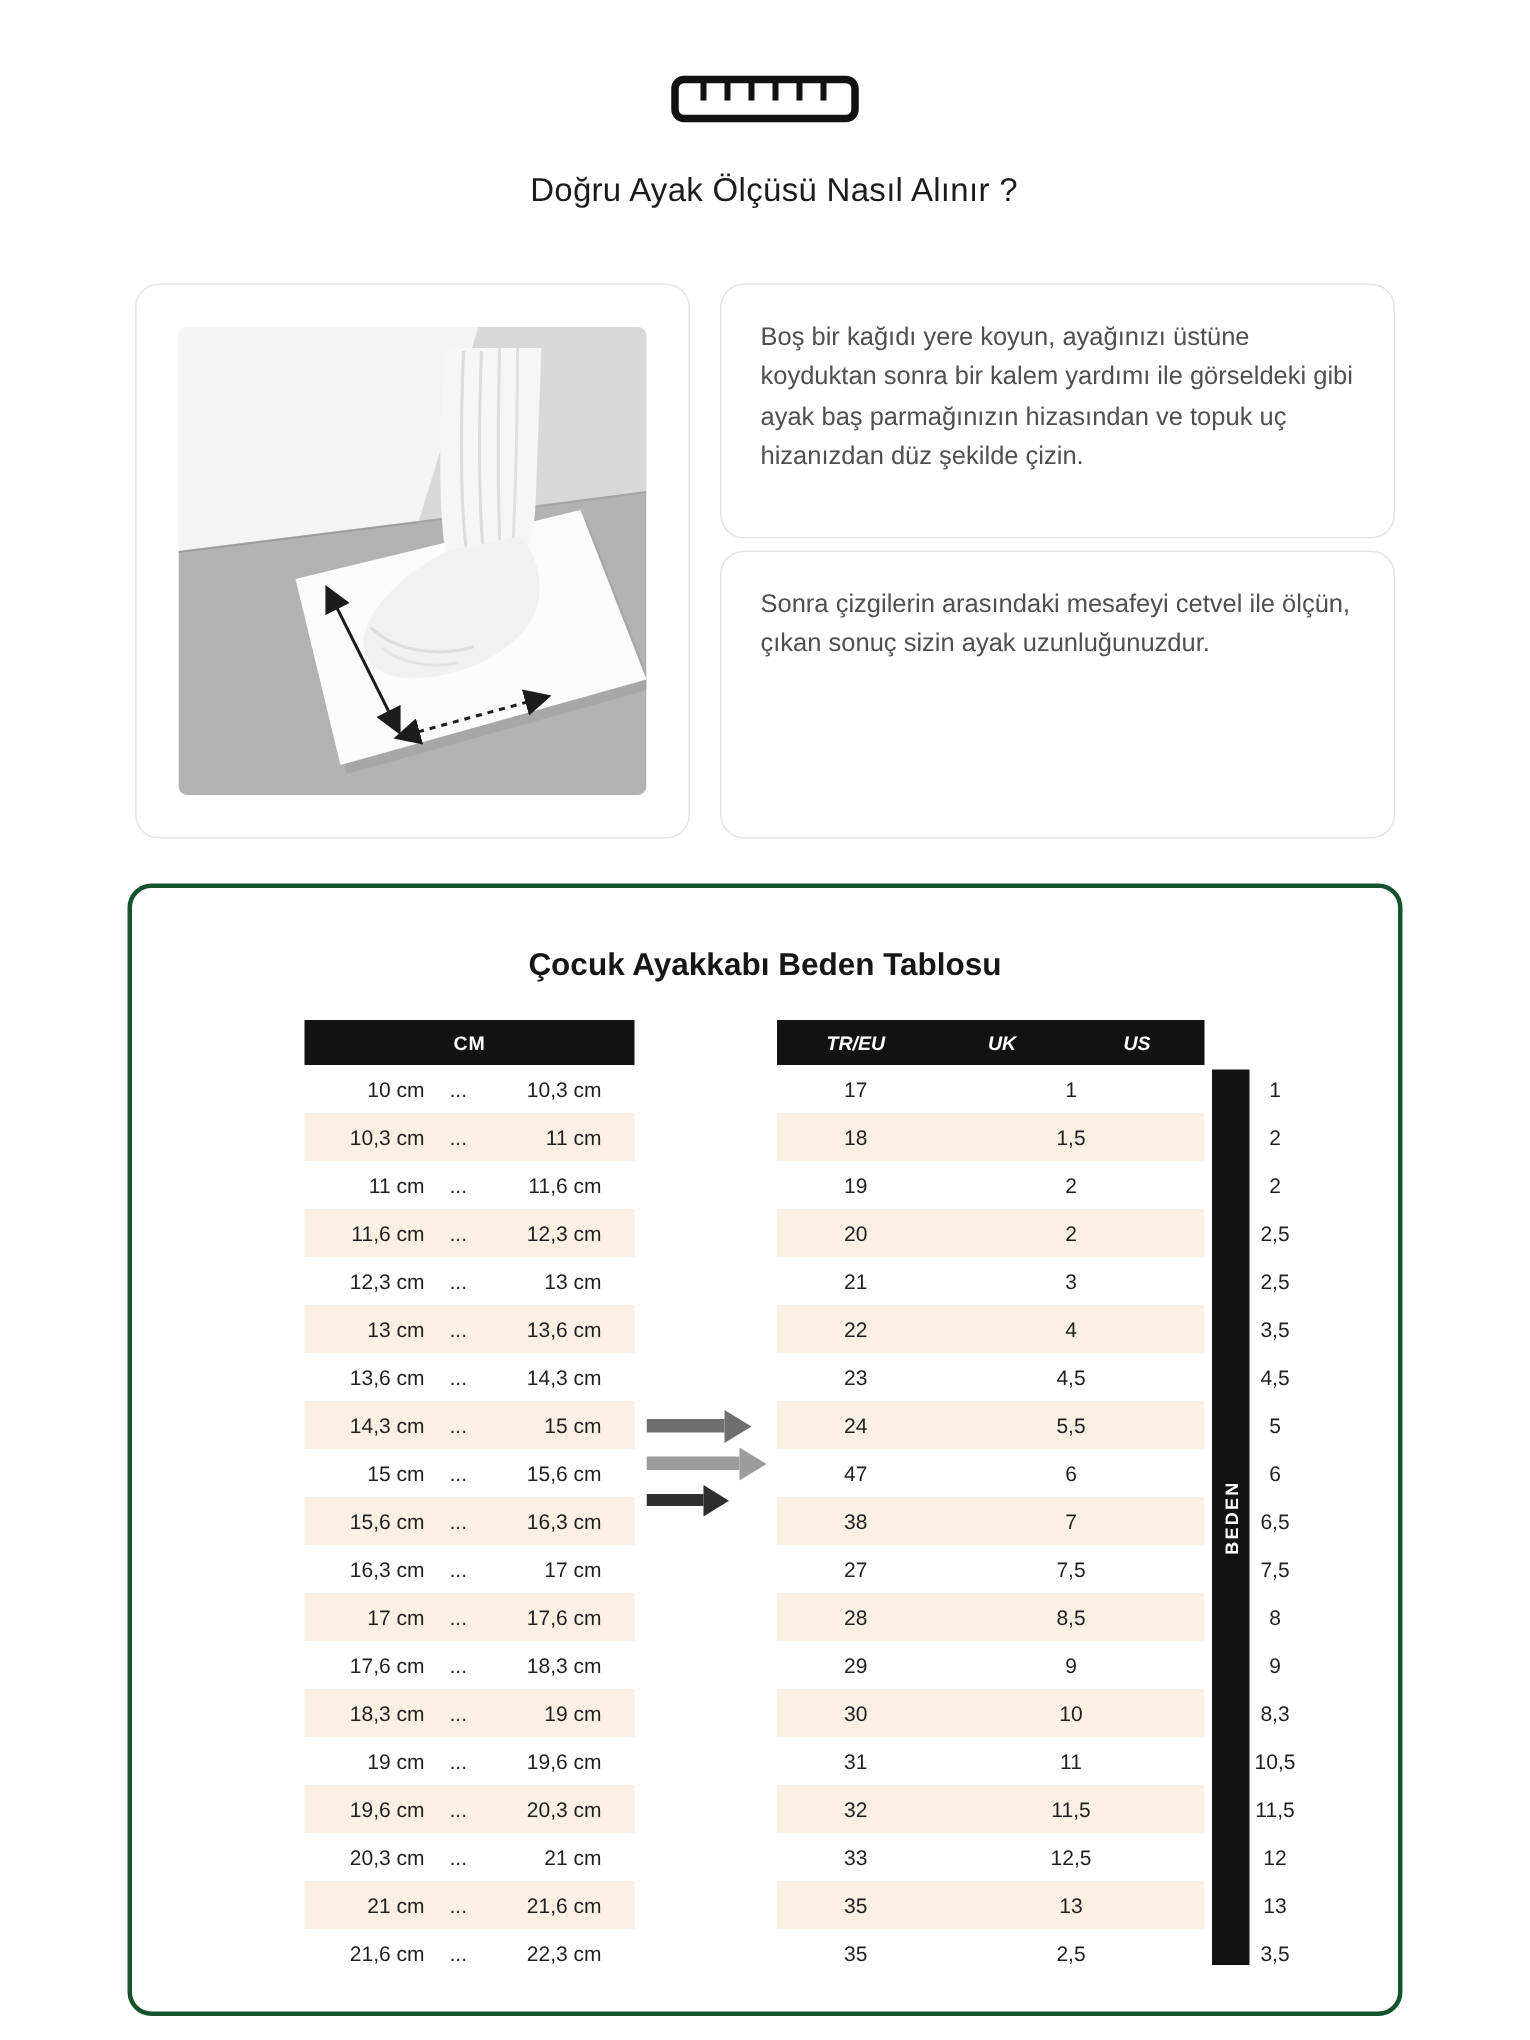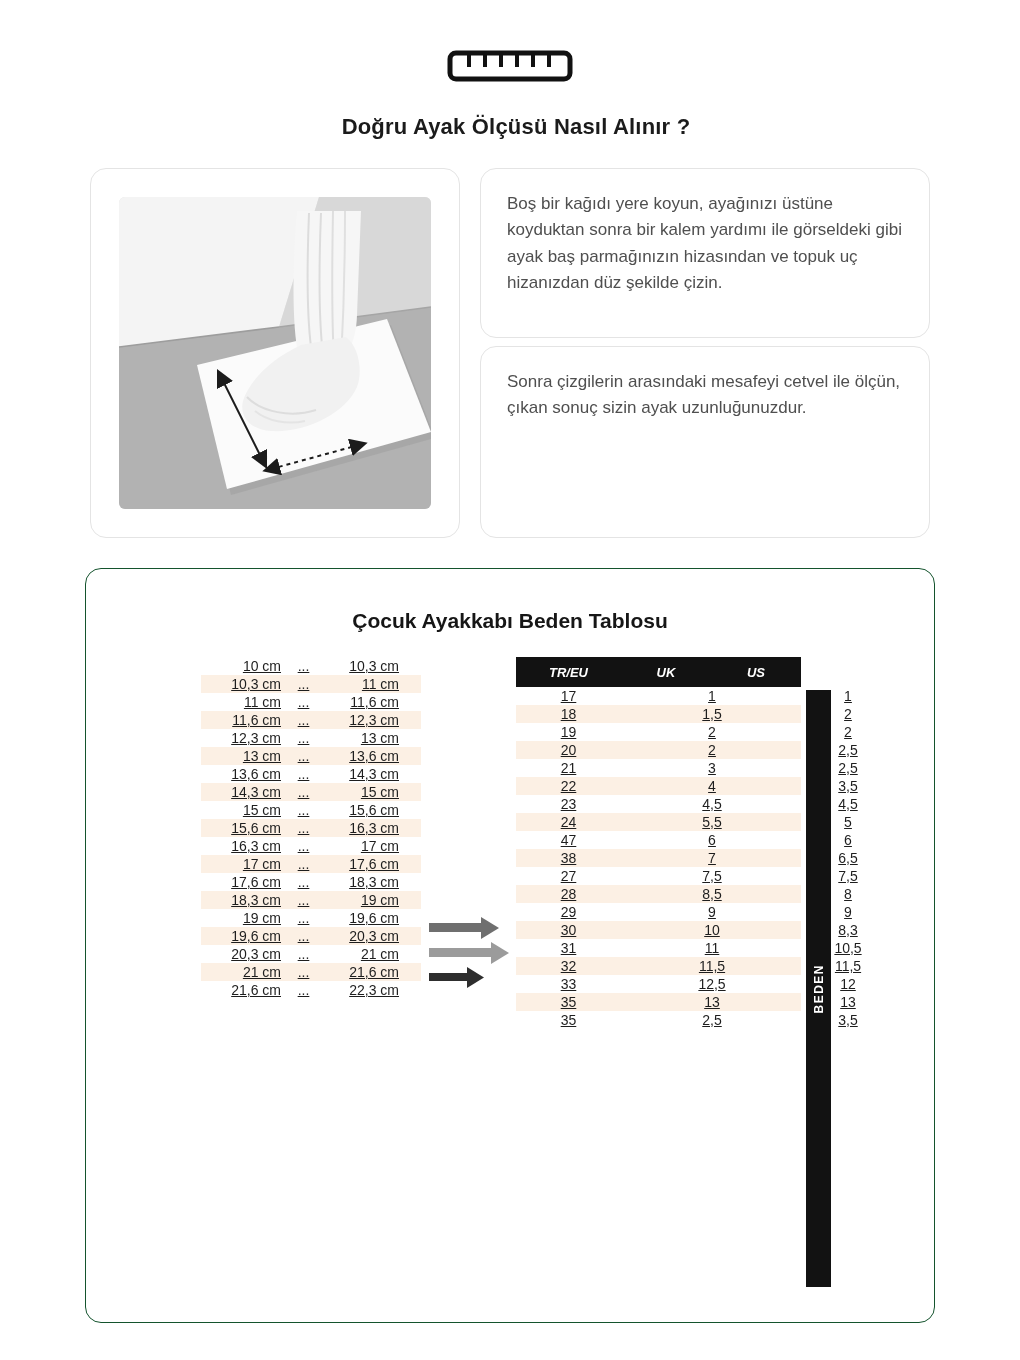--- a/index.html
+++ b/index.html
@@ -7,67 +7,67 @@
   body {
     width: 1020px; height: 1360px;
     font-family: "Liberation Sans", sans-serif;
     color: #1e1e1e;
     position: relative;
     overflow: hidden;
   }
   .ruler-wrap { display: flex; justify-content: center; margin-top: 50px; }
   .page-title {
     text-align: center; margin-top: 32px;
-    font-size: 22px; font-weight: bold; color: #1b1b1b;
+    font-size: 22px; font-weight: normal; color: #1b1b1b;
     letter-spacing: 0.2px;
     padding-left: 12px;
   }
   .top-section {
     display: flex; gap: 20px;
-    margin: 28px 90px 0 90px;
+    margin: 49px 90px 0 90px;
   }
   .photo-card {
     width: 370px; height: 370px;
     border: 1px solid #e4e4e4; border-radius: 16px;
     padding: 28px; flex: none;
   }
   .photo-card svg { width: 100%; height: 100%; border-radius: 6px; display: block; }
   .instruction-col { flex: 1; display: flex; flex-direction: column; gap: 8px; }
   .instruction-card {
     border: 1px solid #e4e4e4; border-radius: 16px;
     padding: 22px 26px;
     font-size: 17px; line-height: 1.55; color: #4f4f4f;
   }
   .instruction-card.first { height: 170px; }
   .instruction-card.second { flex: 1; display: flex; }
   .table-card {
     margin: 30px 85px 0 85px;
     width: 850px; height: 755px;
-    border: 1px solid #14532d; border-radius: 16px;
+    border: 3px solid #14532d; border-radius: 16px;
   }
   .table-title {
     text-align: center; margin-top: 40px;
     font-size: 21px; font-weight: bold; color: #161616;
   }
   .tables {
     display: flex; align-items: flex-start;
     margin-top: 24px; padding-left: 115px;
   }
   .thead {
     height: 30px; background: #121212; color: #ffffff;
     font-size: 13px; font-weight: bold;
   }
   .cm-table { width: 220px; flex: none; }
   .cm-table .thead { display: flex; align-items: center; justify-content: center; letter-spacing: 0.5px; }
   .mid-col { width: 95px; flex: none; position: relative; align-self: stretch; }
   .mid-col svg { position: absolute; top: 258px; left: 8px; }
   .size-table { width: 285px; flex: none; }
   .size-table .thead { display: grid; grid-template-columns: 105px 90px 90px; align-items: center; font-style: italic; }
   .size-table .thead span { text-align: center; }
-  .trow { height: 18px; display: grid; align-items: center; font-size: 14px; color: #1e1e1e; text-decoration: underline; }
+  .trow { height: 32px; display: grid; align-items: center; font-size: 14px; color: #1e1e1e; }
   .trow.stripe { background: #fcf0e4; }
   .cmrow { grid-template-columns: 80px 45px 95px; }
   .cmrow .min { text-align: right; }
   .cmrow .dots { text-align: center; color: #2a2a2a; }
   .cmrow .max { text-align: right; padding-right: 22px; }
   .szrow { grid-template-columns: 105px 90px 90px; gap: 46px; }
   .szrow .cell { text-align: center; }
   .beden-bar {
     width: 25px; flex: none; margin-left: 5px; margin-top: 33px;
     height: 597px; background: #121212;
@@ -141,20 +141,21 @@
     </div>
 
   </div>
 
   <div class="table-card">
     <h2 class="table-title">Çocuk Ayakkabı Beden Tablosu</h2>
 
     <div class="tables">
 
       <div class="cm-table">
+        <div class="thead">CM</div>
         <div>
             <div class="trow cmrow">
               <span class="cell min">10 cm</span>
               <span class="cell dots">...</span>
               <span class="cell max">10,3 cm</span>
             </div>
             <div class="trow cmrow stripe">
               <span class="cell min">10,3 cm</span>
               <span class="cell dots">...</span>
               <span class="cell max">11 cm</span>

